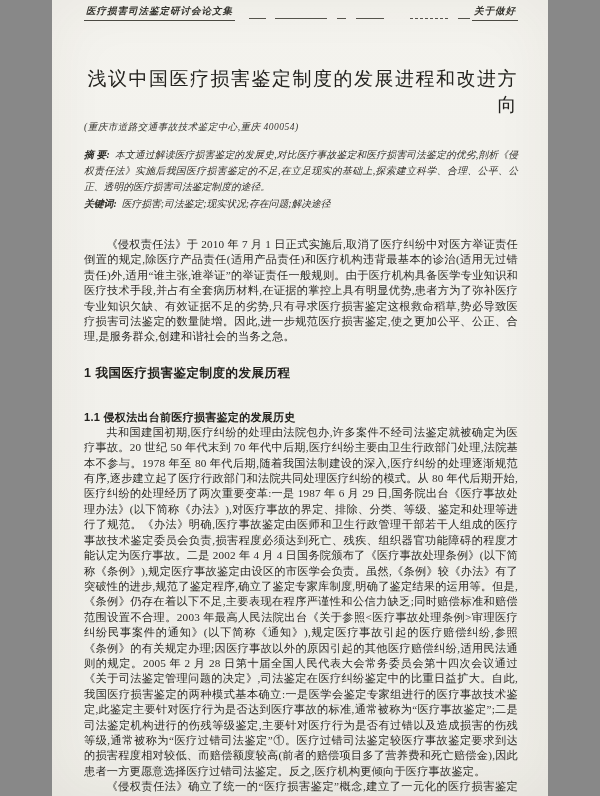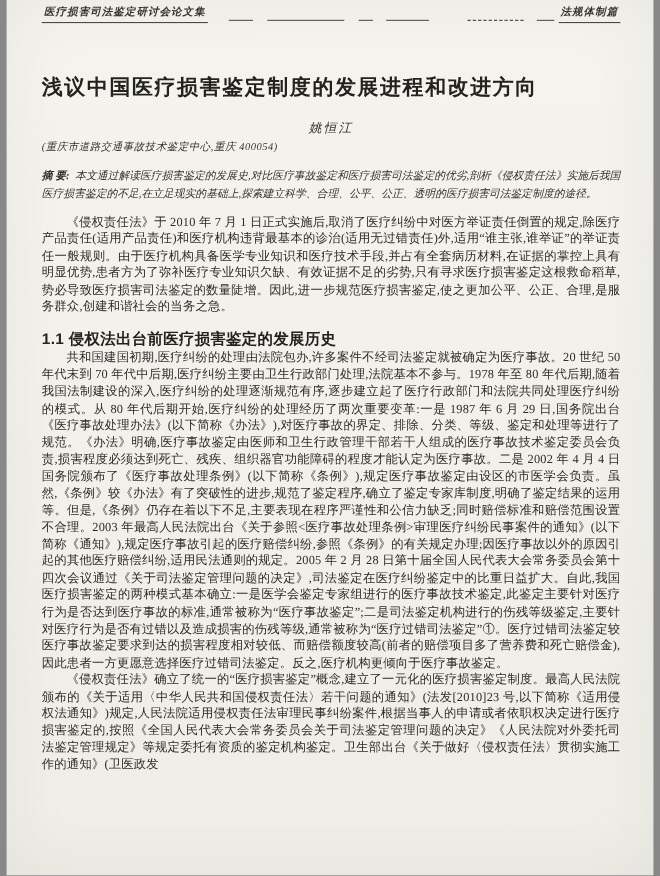--- a/index.html
+++ b/index.html
@@ -1,18 +1,18 @@
 <!DOCTYPE html>
 <html><head>
 <meta charset="utf-8">
 <style>
   html, body { margin: 0; padding: 0; background: #888; }
   .page {
     position: relative;
-    width: 588px;
+    width: 496px;
     height: 796px;
     margin: 0 auto;
     box-sizing: border-box;
     padding: 6px 30px 10px 32px;
     background: linear-gradient(180deg, #f4f3ee 0%, #f1f0eb 55%, #eeede7 100%);
     box-shadow: inset 0 0 60px rgba(60,55,40,0.06);
     color: #2c2b27;
     font-family: "Liberation Serif", "DejaVu Serif", serif;
     overflow: hidden;
   }
@@ -40,23 +40,23 @@
   }
   .rs1 { left: 6%;  width: 7%; }
   .rs2 { left: 17%; width: 22%; }
   .rs3 { left: 43%; width: 4%; }
   .rs4 { left: 51%; width: 12%; }
   .rs5 { left: 74%; width: 16%; border-bottom-style: dashed; }
   .rs6 { left: 94%; width: 5%; }
   
   .title {
     margin: 45px 0 0 0;
-    text-align: left;
+    text-align: right;
     font-family: "Liberation Sans", "DejaVu Sans", sans-serif;
-    font-weight: bold;
+    font-weight: normal;
     font-size: 19px;
     letter-spacing: 1.5px;
     color: #23221e;
   }
   .author {
     margin-top: 17px;
     text-align: center;
     font-size: 11.5px;
     font-style: italic;
     letter-spacing: 2px;
@@ -81,70 +81,73 @@
   .fm-label { font-weight: bold; margin-right: 5px; }
   
   .body-p {
     margin: 0;
     font-size: 11.2px;
     line-height: 15.4px;
     text-align: justify;
     text-indent: 2em;
     letter-spacing: 0.2px;
   }
-  .p-intro { margin-top: 10px; }
+  .p-intro { margin-top: 25px; }
   .sec-h1 {
     margin: 20px 0 0 0;
     font-family: "Liberation Sans", "DejaVu Sans", sans-serif;
     font-weight: bold;
     font-size: 12.5px;
     color: #23221e;
     letter-spacing: 0.5px;
   }
   .sec-h2 {
-    margin: 13px 0 0 0;
+    margin: 28px 0 0 0;
     font-family: "Liberation Sans", "DejaVu Sans", sans-serif;
     font-weight: bold;
-    font-size: 14px;
+    font-size: 11px;
     color: #23221e;
     letter-spacing: 0.3px;
   }
   .p-after-h { margin-top: 0; }
 </style>
 </head>
 <body>
 
 <div class="page">
 
   <div class="run-head">
     <span class="hl">医疗损害司法鉴定研讨会论文集</span>
     <span class="rule-gap">
       <span class="rule-seg rs1"></span>
       <span class="rule-seg rs2"></span>
       <span class="rule-seg rs3"></span>
       <span class="rule-seg rs4"></span>
       <span class="rule-seg rs5"></span>
       <span class="rule-seg rs6"></span>
     </span>
-    <span class="hl">法规体制篇</span>
+    <span class="hl">关于做好</span>
   </div>
 
   <h1 class="title">浅议中国医疗损害鉴定制度的发展进程和改进方向</h1>
 
-  <div class="author">姚恒江</div>
 
   <div class="affil">(重庆市道路交通事故技术鉴定中心,重庆 400054)</div>
 
   <div class="abstract">
     <span class="fm-label">摘  要:</span><span>本文通过解读医疗损害鉴定的发展史,对比医疗事故鉴定和医疗损害司法鉴定的优劣,剖析《侵权责任法》实施后我国医疗损害鉴定的不足,在立足现实的基础上,探索建立科学、合理、公平、公正、透明的医疗损害司法鉴定制度的途径。</span>
   </div>
 
+  <div class="keywords">
+    <span class="fm-label">关键词:</span><span>医疗损害;司法鉴定;现实状况;存在问题;解决途径</span>
+  </div>
 
   <p class="body-p p-intro">《侵权责任法》于 2010 年 7 月 1 日正式实施后,取消了医疗纠纷中对医方举证责任倒置的规定,除医疗产品责任(适用产品责任)和医疗机构违背最基本的诊治(适用无过错责任)外,适用“谁主张,谁举证”的举证责任一般规则。由于医疗机构具备医学专业知识和医疗技术手段,并占有全套病历材料,在证据的掌控上具有明显优势,患者方为了弥补医疗专业知识欠缺、有效证据不足的劣势,只有寻求医疗损害鉴定这根救命稻草,势必导致医疗损害司法鉴定的数量陡增。因此,进一步规范医疗损害鉴定,使之更加公平、公正、合理,是服务群众,创建和谐社会的当务之急。</p>
 
+  <h2 class="sec-h1">1  我国医疗损害鉴定制度的发展历程</h2>
 
   <h3 class="sec-h2">1.1  侵权法出台前医疗损害鉴定的发展历史</h3>
 
   <p class="body-p p-after-h">共和国建国初期,医疗纠纷的处理由法院包办,许多案件不经司法鉴定就被确定为医疗事故。20 世纪 50 年代末到 70 年代中后期,医疗纠纷主要由卫生行政部门处理,法院基本不参与。1978 年至 80 年代后期,随着我国法制建设的深入,医疗纠纷的处理逐渐规范有序,逐步建立起了医疗行政部门和法院共同处理医疗纠纷的模式。从 80 年代后期开始,医疗纠纷的处理经历了两次重要变革:一是 1987 年 6 月 29 日,国务院出台《医疗事故处理办法》(以下简称《办法》),对医疗事故的界定、排除、分类、等级、鉴定和处理等进行了规范。《办法》明确,医疗事故鉴定由医师和卫生行政管理干部若干人组成的医疗事故技术鉴定委员会负责,损害程度必须达到死亡、残疾、组织器官功能障碍的程度才能认定为医疗事故。二是 2002 年 4 月 4 日国务院颁布了《医疗事故处理条例》(以下简称《条例》),规定医疗事故鉴定由设区的市医学会负责。虽然,《条例》较《办法》有了突破性的进步,规范了鉴定程序,确立了鉴定专家库制度,明确了鉴定结果的运用等。但是,《条例》仍存在着以下不足,主要表现在程序严谨性和公信力缺乏;同时赔偿标准和赔偿范围设置不合理。2003 年最高人民法院出台《关于参照&lt;医疗事故处理条例&gt;审理医疗纠纷民事案件的通知》(以下简称《通知》),规定医疗事故引起的医疗赔偿纠纷,参照《条例》的有关规定办理;因医疗事故以外的原因引起的其他医疗赔偿纠纷,适用民法通则的规定。2005 年 2 月 28 日第十届全国人民代表大会常务委员会第十四次会议通过《关于司法鉴定管理问题的决定》,司法鉴定在医疗纠纷鉴定中的比重日益扩大。自此,我国医疗损害鉴定的两种模式基本确立:一是医学会鉴定专家组进行的医疗事故技术鉴定,此鉴定主要针对医疗行为是否达到医疗事故的标准,通常被称为“医疗事故鉴定”;二是司法鉴定机构进行的伤残等级鉴定,主要针对医疗行为是否有过错以及造成损害的伤残等级,通常被称为“医疗过错司法鉴定”①。医疗过错司法鉴定较医疗事故鉴定要求到达的损害程度相对较低、而赔偿额度较高(前者的赔偿项目多了营养费和死亡赔偿金),因此患者一方更愿意选择医疗过错司法鉴定。反之,医疗机构更倾向于医疗事故鉴定。</p>
 
 
   <p class="body-p p-after-h">《侵权责任法》确立了统一的“医疗损害鉴定”概念,建立了一元化的医疗损害鉴定制度。最高人民法院颁布的《关于适用〈中华人民共和国侵权责任法〉若干问题的通知》(法发[2010]23 号,以下简称《适用侵权法通知》)规定,人民法院适用侵权责任法审理民事纠纷案件,根据当事人的申请或者依职权决定进行医疗损害鉴定的,按照《全国人民代表大会常务委员会关于司法鉴定管理问题的决定》《人民法院对外委托司法鉴定管理规定》等规定委托有资质的鉴定机构鉴定。卫生部出台《关于做好〈侵权责任法〉贯彻实施工作的通知》(卫医政发</p>
 
 </div>
 

